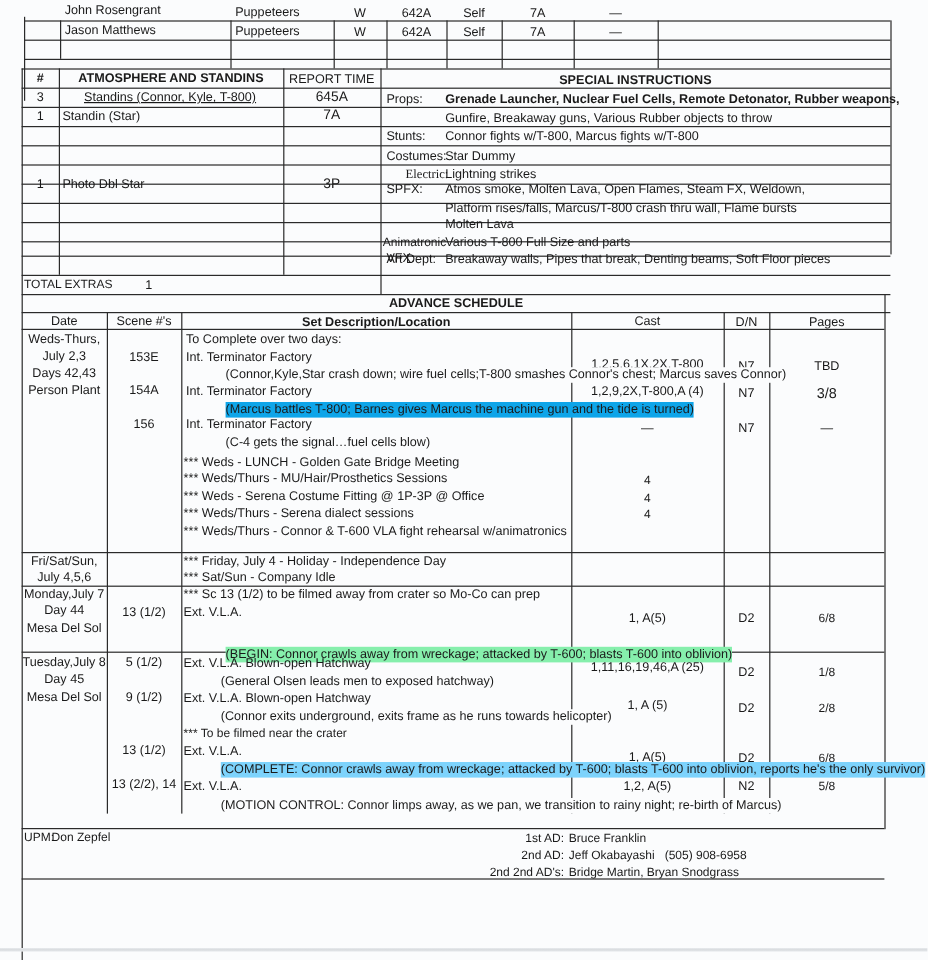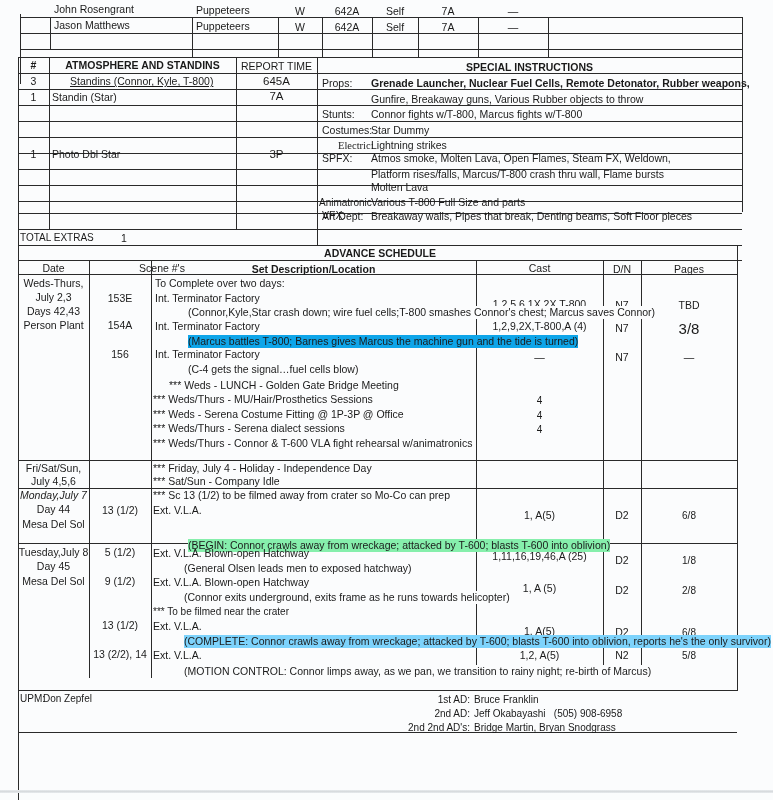--- a/index.html
+++ b/index.html
@@ -121,21 +121,21 @@
     <div class="vl" style="left:737px;top:245px;height:446px;"></div>
 
     <div class="hl" style="left:18px;top:274px;width:719px;"></div>
     <div class="hl" style="left:18px;top:460px;width:719px;"></div>
     <div class="hl" style="left:18px;top:488px;width:719px;"></div>
     <div class="hl" style="left:18px;top:543px;width:719px;"></div>
     <div class="hl" style="left:18px;top:690px;width:719px;"></div>
     <div class="hl" style="left:18px;top:732px;width:719px;"></div>
 
     <div class="t c b" style="left:18px;width:71px;top:262px;font-weight:normal;">Date</div>
-    <div class="t c" style="left:89px;width:62px;top:262px;padding-left:42px;">Scene #'s</div>
+    <div class="t c" style="left:89px;width:62px;top:262px;">Scene #'s</div>
     <div class="t c b" style="left:151px;width:325px;top:263px;">Set Description/Location</div>
     <div class="t c" style="left:476px;width:127px;top:262px;">Cast</div>
     <div class="t c" style="left:603px;width:38px;top:263px;">D/N</div>
     <div class="t c" style="left:641px;width:96px;top:263px;">Pages</div>
 
     <div class="t c" style="left:18px;width:71px;top:277px;">Weds-Thurs,</div>
     <div class="t c" style="left:18px;width:71px;top:291px;">July 2,3</div>
     <div class="t c" style="left:18px;width:71px;top:305px;">Days 42,43</div>
     <div class="t c" style="left:18px;width:71px;top:319px;">Person Plant</div>
 
@@ -143,43 +143,43 @@
     <div class="t c" style="left:89px;width:62px;top:292px;">153E</div>
     <div class="t" style="left:155px;top:292px;">Int. Terminator Factory</div>
     <div class="t c" style="left:476px;width:127px;top:298px;">1,2,5,6,1X,2X,T-800</div>
     <div class="t c" style="left:603px;width:38px;top:299px;">N7</div>
     <div class="t c" style="left:641px;width:96px;top:299px;">TBD</div>
     <div class="t" style="left:188px;top:306px;background:#fbfcfd;">(Connor,Kyle,Star crash down; wire fuel cells;T-800 smashes Connor's chest; Marcus saves Connor)</div>
     <div class="t c" style="left:89px;width:62px;top:319px;">154A</div>
     <div class="t" style="left:155px;top:320px;">Int. Terminator Factory</div>
     <div class="t c" style="left:476px;width:127px;top:320px;">1,2,9,2X,T-800,A (4)</div>
     <div class="t c" style="left:603px;width:38px;top:322px;">N7</div>
-    <div class="t c" style="left:641px;width:96px;top:322px;font-size:15px;">3/8</div>
+    <div class="t c" style="left:641px;width:96px;top:322px;font-size:12px;">3/8</div>
     <div class="t" style="left:188px;top:335px;background:#0ea5e9;">(Marcus battles T-800; Barnes gives Marcus the machine gun and the tide is turned)</div>
     <div class="t c" style="left:89px;width:62px;top:348px;">156</div>
     <div class="t" style="left:155px;top:348px;">Int. Terminator Factory</div>
     <div class="t c" style="left:476px;width:127px;top:351px;">—</div>
     <div class="t c" style="left:603px;width:38px;top:351px;">N7</div>
     <div class="t c" style="left:641px;width:96px;top:351px;">—</div>
     <div class="t" style="left:188px;top:363px;">(C-4 gets the signal…fuel cells blow)</div>
-    <div class="t" style="left:153px;top:379px;padding-left:16px;">*** Weds - LUNCH - Golden Gate Bridge Meeting</div>
+    <div class="t" style="left:153px;top:379px;">*** Weds - LUNCH - Golden Gate Bridge Meeting</div>
     <div class="t" style="left:153px;top:393px;">*** Weds/Thurs - MU/Hair/Prosthetics Sessions</div>
     <div class="t c" style="left:476px;width:127px;top:394px;font-size:10px;">4</div>
     <div class="t" style="left:153px;top:408px;">*** Weds - Serena Costume Fitting @ 1P-3P @ Office</div>
     <div class="t c" style="left:476px;width:127px;top:409px;font-size:10px;">4</div>
     <div class="t" style="left:153px;top:422px;">*** Weds/Thurs - Serena dialect sessions</div>
     <div class="t c" style="left:476px;width:127px;top:423px;font-size:10px;">4</div>
     <div class="t" style="left:153px;top:437px;">*** Weds/Thurs - Connor &amp; T-600 VLA fight rehearsal w/animatronics</div>
 
     <div class="t c" style="left:18px;width:71px;top:462px;">Fri/Sat/Sun,</div>
     <div class="t c" style="left:18px;width:71px;top:475px;">July 4,5,6</div>
     <div class="t" style="left:153px;top:462px;">*** Friday, July 4 - Holiday - Independence Day</div>
     <div class="t" style="left:153px;top:475px;">*** Sat/Sun - Company Idle</div>
 
-    <div class="t c" style="left:18px;width:71px;top:489px;font-style:italic;">Monday,July 7</div>
+    <div class="t c" style="left:18px;width:71px;top:489px;">Monday,July 7</div>
     <div class="t c" style="left:18px;width:71px;top:503px;">Day 44</div>
     <div class="t c" style="left:18px;width:71px;top:518px;">Mesa Del Sol</div>
     <div class="t" style="left:153px;top:489px;">*** Sc 13 (1/2) to be filmed away from crater so Mo-Co can prep</div>
     <div class="t c" style="left:89px;width:62px;top:504px;">13 (1/2)</div>
     <div class="t" style="left:153px;top:504px;">Ext. V.L.A.</div>
     <div class="t c" style="left:476px;width:127px;top:509px;">1, A(5)</div>
     <div class="t c" style="left:603px;width:38px;top:509px;">D2</div>
     <div class="t c" style="left:641px;width:96px;top:509px;font-size:10px;">6/8</div>
     <div class="t" style="left:188px;top:539px;background:#86efac;">(BEGIN: Connor crawls away from wreckage; attacked by T-600; blasts T-600 into oblivion)</div>
 

